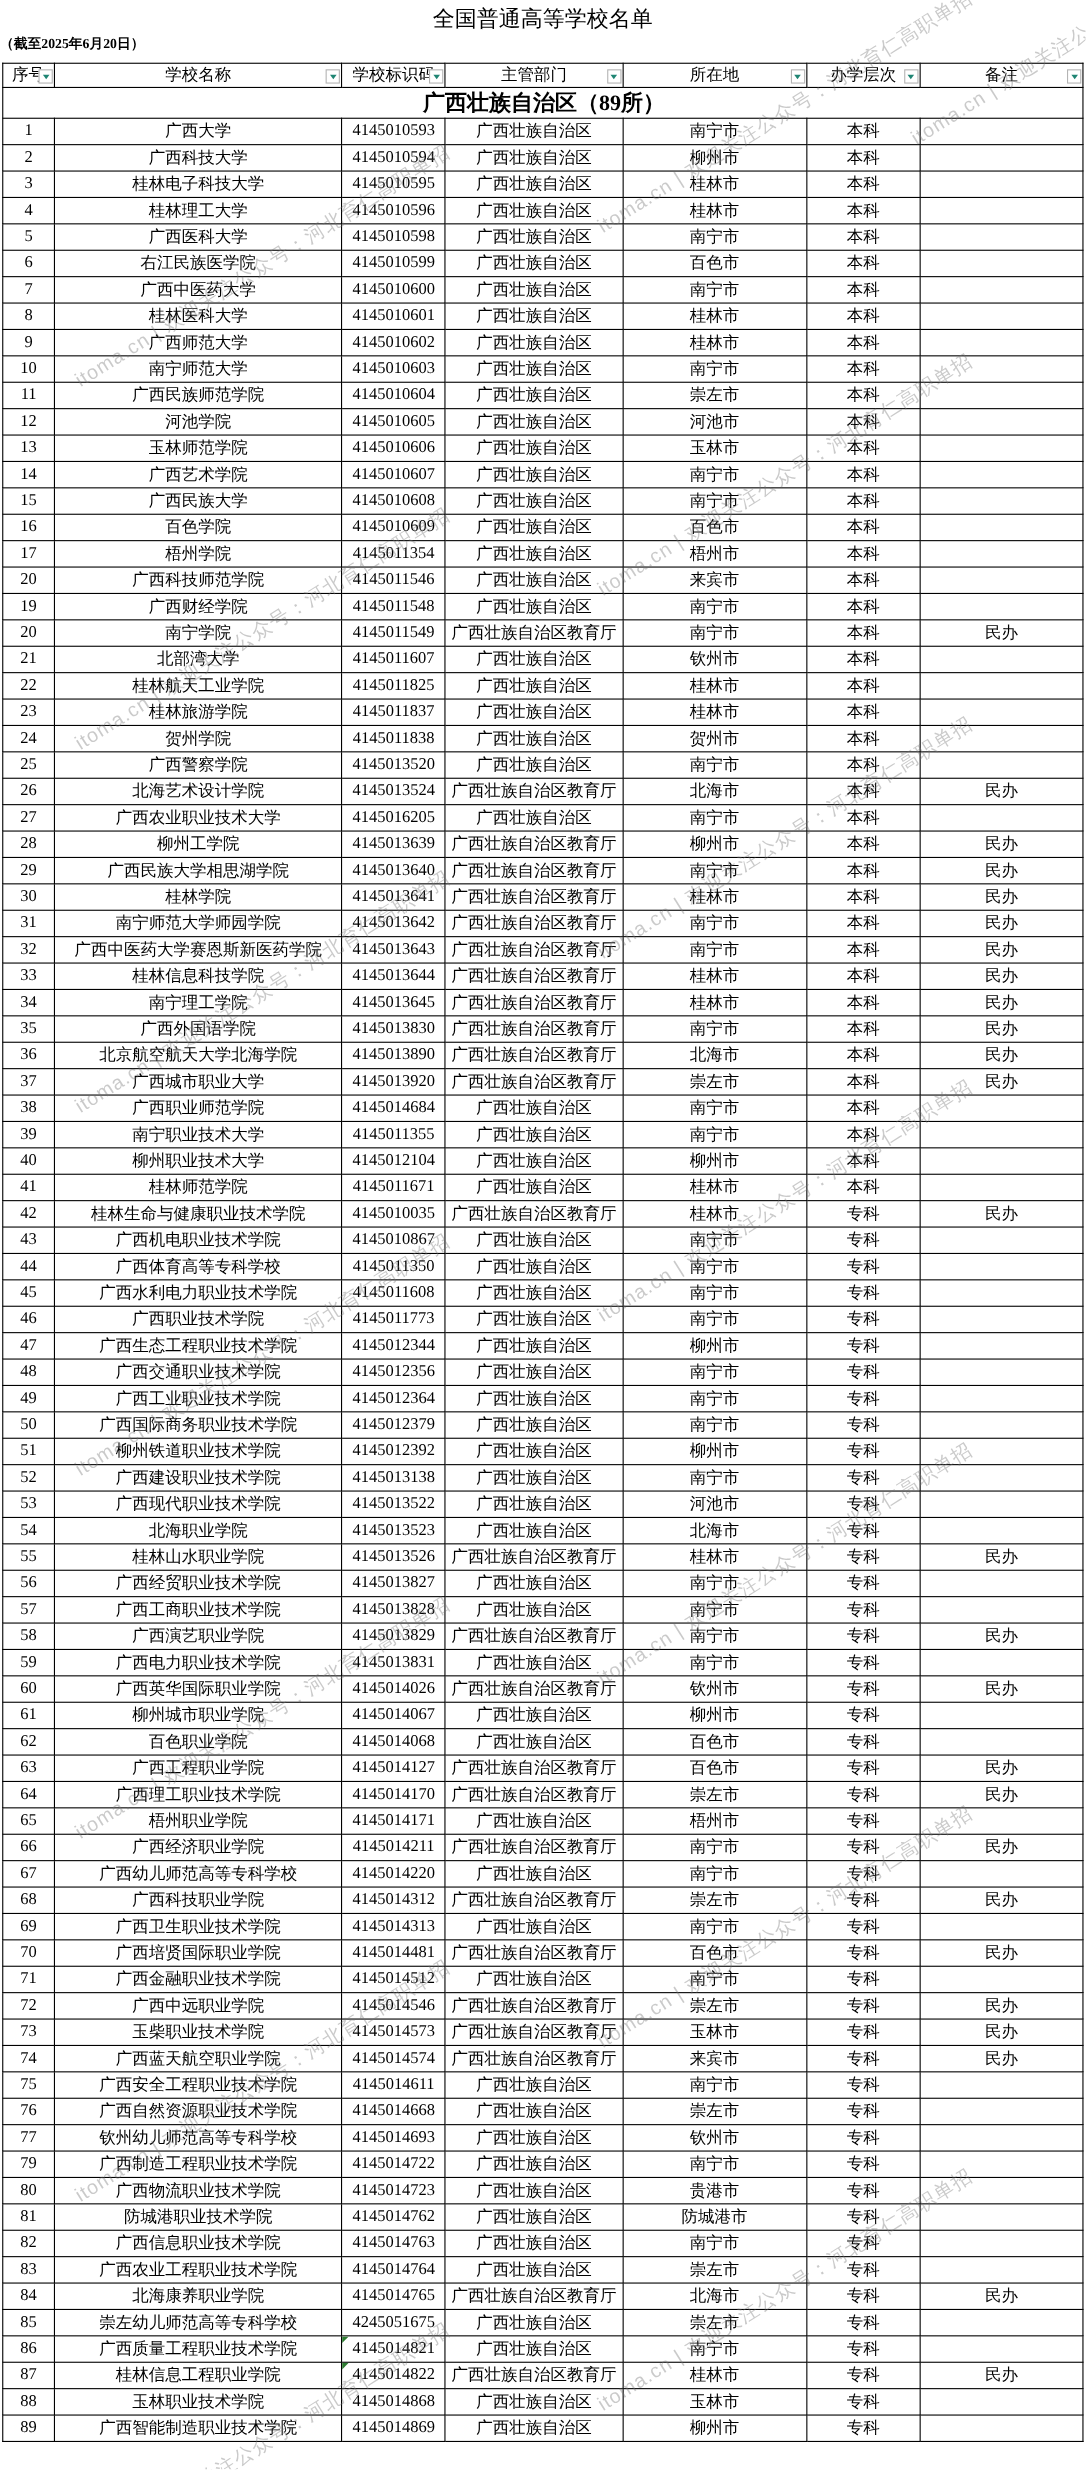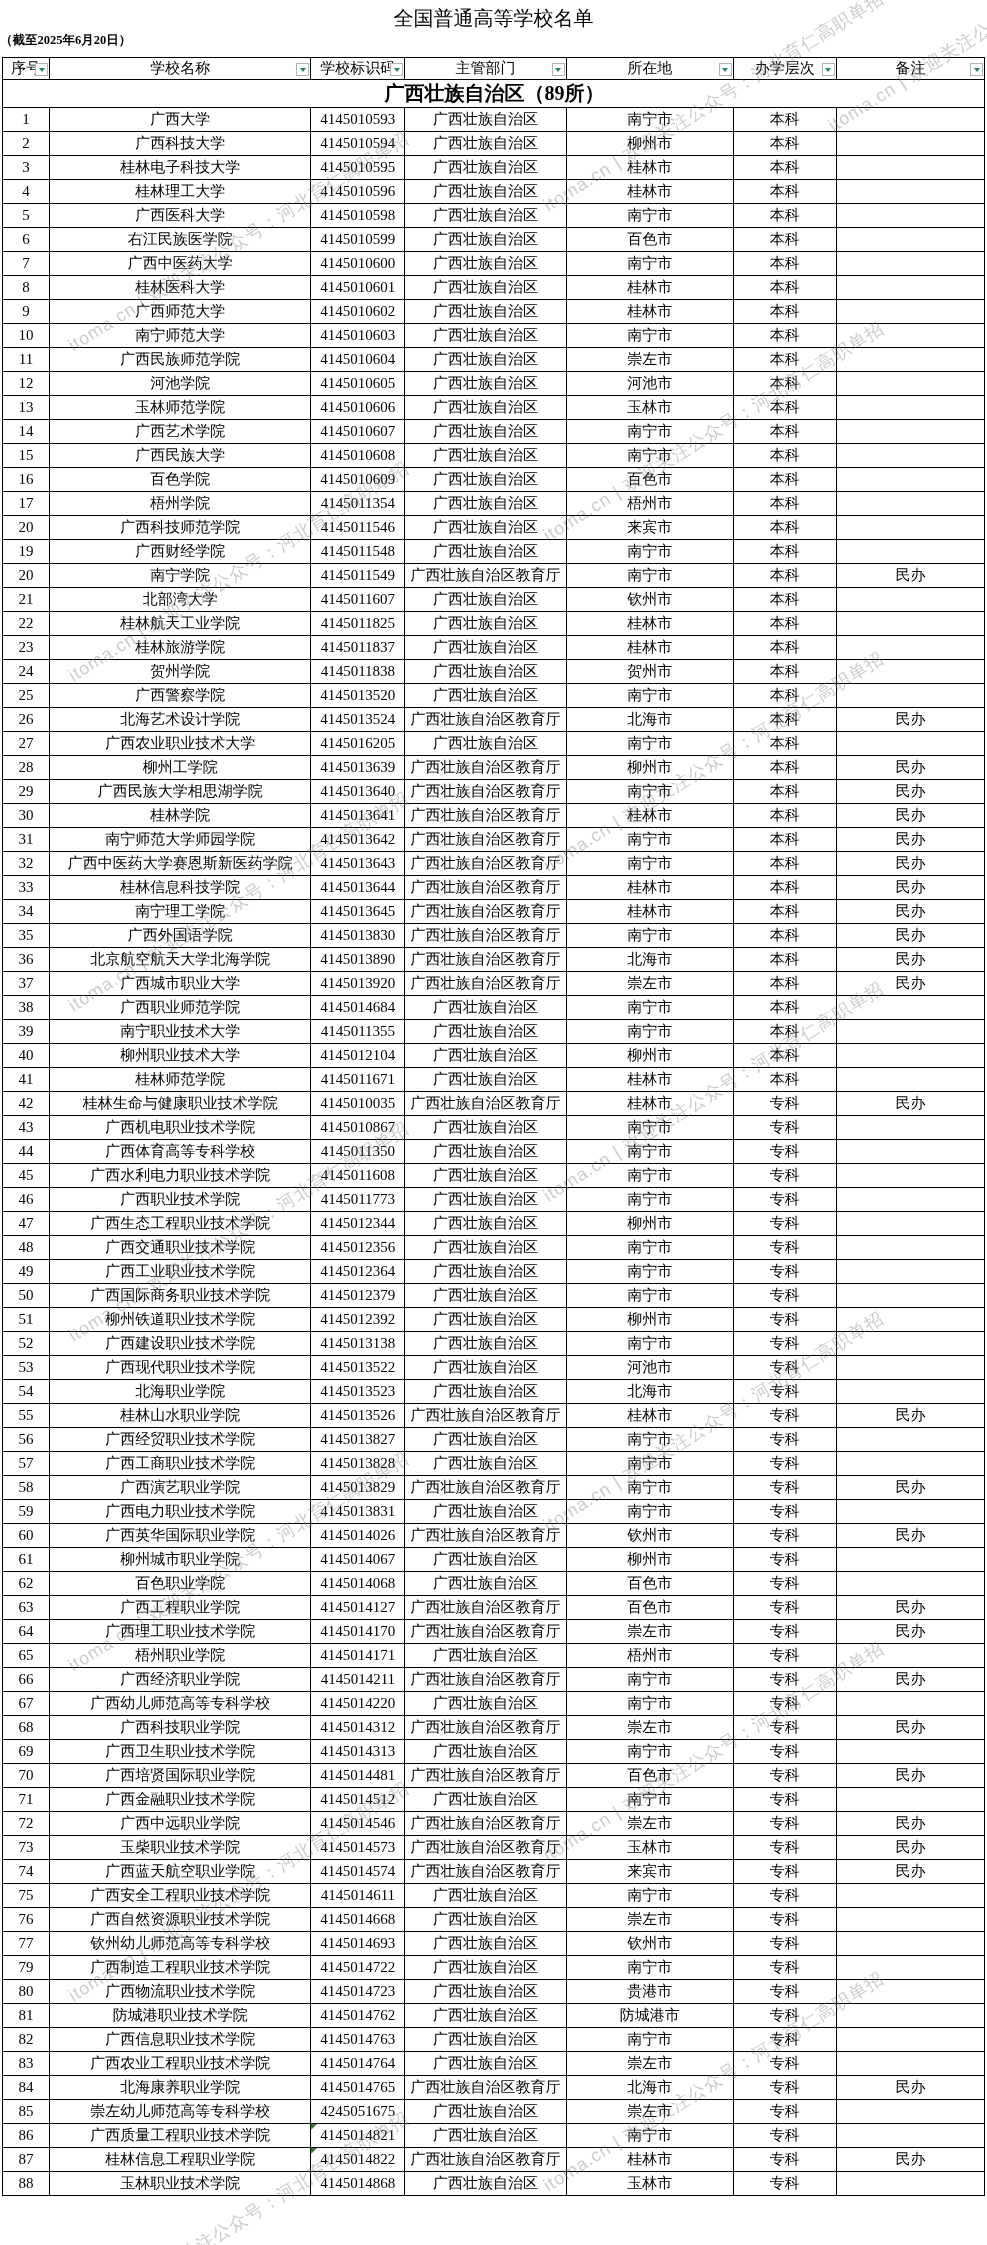--- a/index.html
+++ b/index.html
@@ -881,20 +881,29 @@
         </tr>
         <tr class="data">
           <td>88</td>
           <td>玉林职业技术学院</td>
           <td class="code-cell">4145014868</td>
           <td>广西壮族自治区</td>
           <td>玉林市</td>
           <td>专科</td>
           <td></td>
         </tr>
+        <tr class="data">
+          <td>89</td>
+          <td>广西智能制造职业技术学院</td>
+          <td class="code-cell">4145014869</td>
+          <td>广西壮族自治区</td>
+          <td>柳州市</td>
+          <td>专科</td>
+          <td></td>
+        </tr>
       </tbody>
   </table>
 
   <div class="wm-layer" id="wm-layer">
       <div class="wm" style="left: 70px; top: 335px;">itoma.cn | 欢迎关注公众号：河北育仁高职单招</div>
       <div class="wm" style="left: 545px; top: 195px;">itoma.cn | 欢迎关注公众号：河北育仁高职单招</div>
       <div class="wm" style="left: 70px; top: 665px;">itoma.cn | 欢迎关注公众号：河北育仁高职单招</div>
       <div class="wm" style="left: 545px; top: 525px;">itoma.cn | 欢迎关注公众号：河北育仁高职单招</div>
       <div class="wm" style="left: 70px; top: 995px;">itoma.cn | 欢迎关注公众号：河北育仁高职单招</div>
       <div class="wm" style="left: 545px; top: 855px;">itoma.cn | 欢迎关注公众号：河北育仁高职单招</div>

